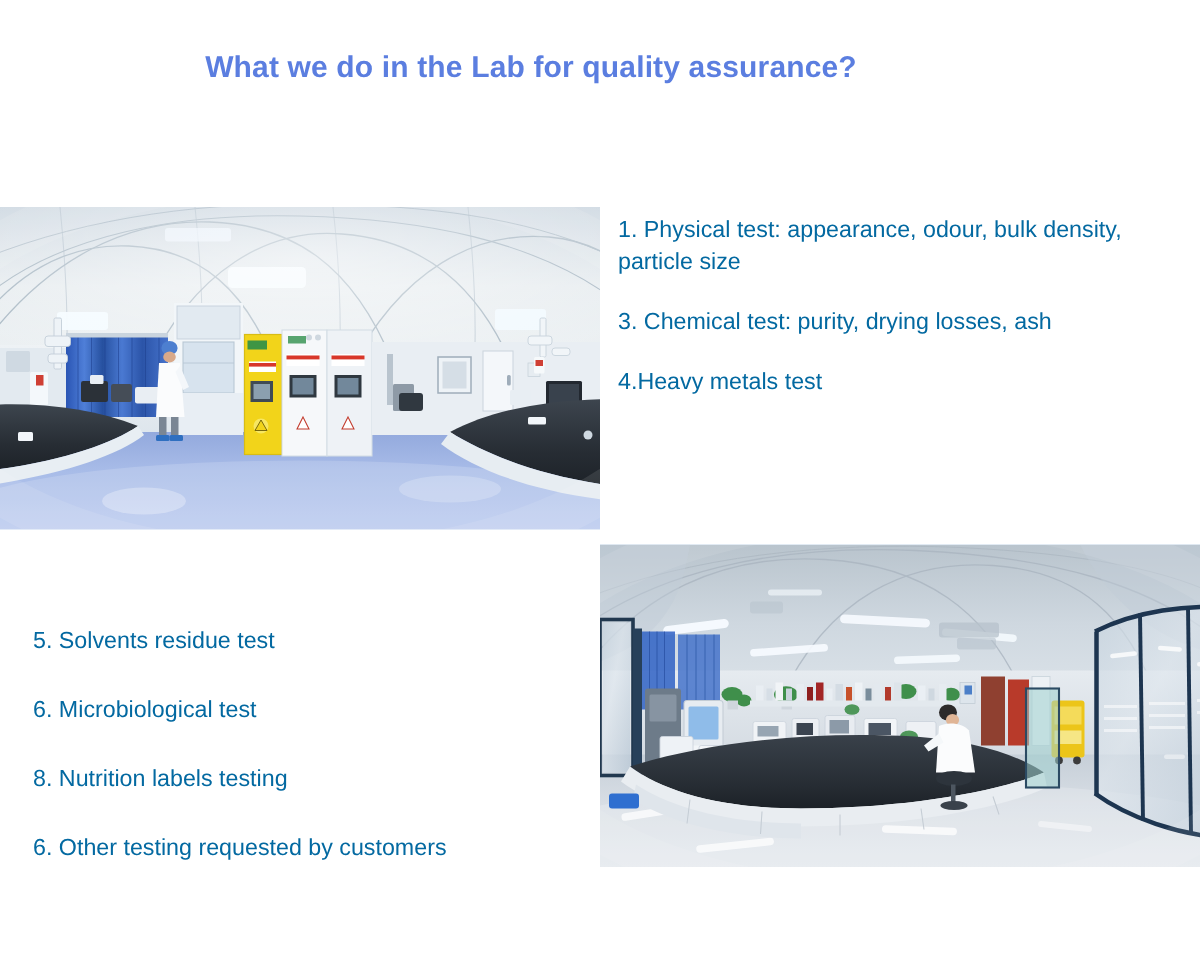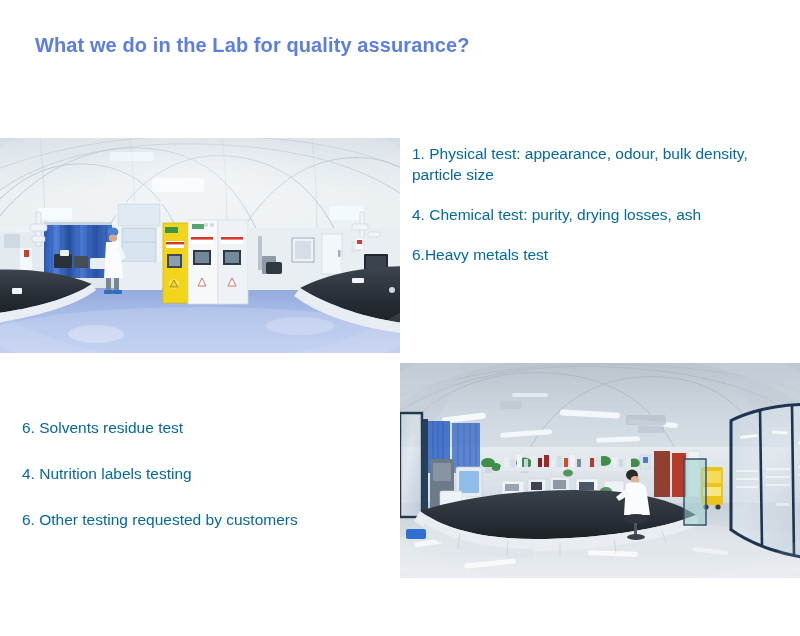--- a/index.html
+++ b/index.html
@@ -10,27 +10,26 @@
     font-family:"Liberation Sans", sans-serif;
     overflow:hidden;
     position:relative;
   }
   .page{position:relative;width:800px;height:636px;background:#fff;}
 
   
   .title{
     position:absolute;
     left:0;top:34px;width:708px;
-    text-align:left;
+    text-align:center;
     font-size:20px;
     font-weight:bold;
     color:#5b7ee0;
     letter-spacing:.1px;
     white-space:nowrap;
-    margin-left:35px;
   }
 
   
   .photo{
     position:absolute;
     overflow:hidden;
     background:#cfe0f2;
   }
   #photo-top{ left:0; top:138px; width:400px; height:215px; }
   #photo-bottom{ left:400px; top:363px; width:400px; height:215px; }
@@ -232,27 +231,28 @@
       <circle cx="392" cy="152" r="3" fill="#cfd8e0"></circle>
 
       <rect x="266" y="124" width="16" height="12" rx="2" fill="#303840"></rect>
 
       <ellipse cx="200" cy="108" rx="260" ry="130" fill="none" stroke="#ffffff" stroke-width="28" opacity=".10"></ellipse>
     </svg>
   </div>
 
   <div class="list" id="list-right">
     <div class="item">1. Physical test: appearance, odour, bulk density, particle size</div>
-    <div class="item">4. Chemical test: purity, drying losses, ash</div>
-    <div class="item">6.Heavy metals test</div>
+    <div class="item">3. Chemical test: purity, drying losses, ash</div>
+    <div class="item">4.Heavy metals test</div>
   </div>
 
   <div class="list" id="list-left">
-    <div class="item">6. Solvents residue test</div>
-    <div class="item">4. Nutrition labels testing</div>
+    <div class="item">5. Solvents residue test</div>
+    <div class="item">6. Microbiological test</div>
+    <div class="item">8. Nutrition labels testing</div>
     <div class="item">6. Other testing requested by customers</div>
   </div>
 
   <div class="photo" id="photo-bottom">
     <svg viewBox="0 0 400 215" preserveAspectRatio="none">
       <defs>
         <linearGradient id="ceilB" x1="0" y1="0" x2="0" y2="1">
           <stop offset="0%" stop-color="#b9c4cd"></stop>
           <stop offset="50%" stop-color="#cfd8e0"></stop>
           <stop offset="100%" stop-color="#dde4ea"></stop>

